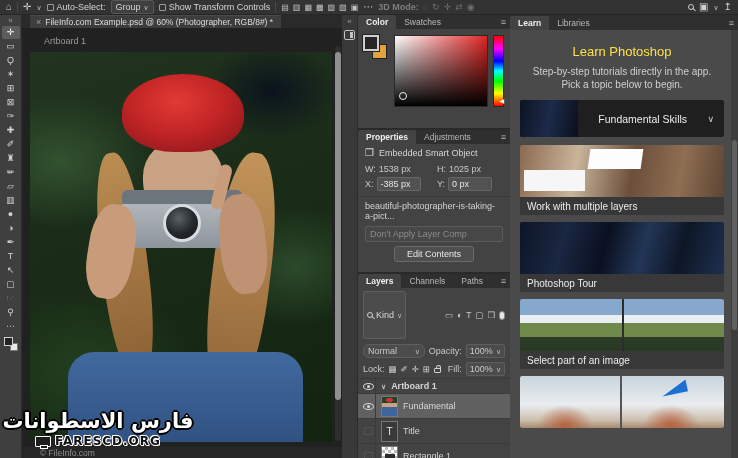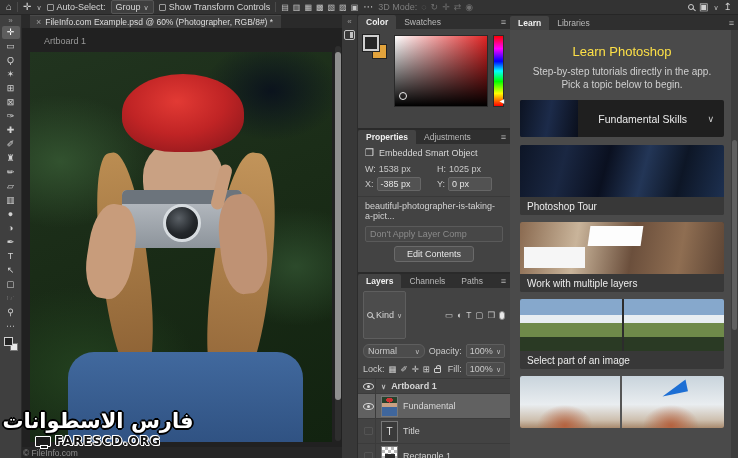--- a/index.html
+++ b/index.html
@@ -10,21 +10,21 @@
   
   .options-bar{position:absolute;left:0;top:0;right:0;height:15px;background:#333;
                border-bottom:1px solid #262626;display:flex;align-items:center;gap:5px;padding:0 6px;white-space:nowrap;}
   .ob-icon{color:#cfcfcf;font-size:10px;line-height:1;}
   .ob-sep{width:1px;height:10px;background:#4a4a4a;}
   .chev{color:#bdbdbd;font-size:7px;line-height:1;}
   .cb-group{display:flex;align-items:center;gap:3px;}
   .checkbox{width:7px;height:7px;border:1px solid #9a9a9a;border-radius:1px;background:transparent;display:inline-block;}
   .ob-dd{display:flex;align-items:center;gap:3px;background:#3f3f3f;border:1px solid #555;border-radius:2px;padding:1px 4px;}
   .align-group{display:flex;align-items:center;gap:4px;color:#c5c5c5;font-size:8px;}
-  .muted{color:#7d7d7d;}
+  .muted{color:#7d7d7d;font-weight:bold;}
   .mode-group{display:flex;align-items:center;gap:4px;color:#6f6f6f;font-size:9px;}
   .ob-spacer{flex:1;}
   .mag{width:6px;height:6px;border:1px solid #ccc;border-radius:50%;position:relative;display:inline-block;}
   .mag::after{content:'';position:absolute;width:4px;height:1px;background:#ccc;right:-3px;bottom:-1px;transform:rotate(40deg);}
 
   
   .toolbar{position:absolute;left:0;top:15px;bottom:0;width:22px;background:#3f3f3f;border-right:1px solid #2c2c2c;
            display:flex;flex-direction:column;align-items:center;padding-top:1px;}
   .tb-collapse{color:#9a9a9a;font-size:8px;height:9px;line-height:9px;}
   .tool{width:18px;height:13px;margin:0.5px 0;display:flex;align-items:center;justify-content:center;
@@ -39,21 +39,21 @@
   .tab-bar{height:13px;background:#2a2a2a;display:flex;align-items:flex-end;}
   .doc-tab{height:13px;background:#3d3d3d;display:flex;align-items:center;gap:4px;padding:0 8px 0 6px;
            color:#dedede;font-size:8.5px;margin-left:8px;border-top:1px solid #4a4a4a;}
   .doc-close{color:#9c9c9c;font-size:9px;}
   .canvas{position:absolute;left:0;right:0;top:13px;bottom:11px;background:#212121;overflow:hidden;}
   .artboard-label{position:absolute;left:22px;top:8px;color:#989898;font-size:9px;}
   .artboard{position:absolute;left:8px;top:24px;width:302px;height:390px;background:#182a18;overflow:hidden;}
   .v-scrollbar{position:absolute;right:1px;top:18px;bottom:6px;width:6px;background:#2e2e2e;border-radius:3px;}
   .v-scrollbar .thumb{position:absolute;left:0;right:0;top:6px;height:88%;background:#8f8f8f;border-radius:3px;}
   .status-bar{position:absolute;left:0;right:0;bottom:0;height:11px;background:#262626;display:flex;align-items:center;
-              padding-left:1px;color:#8f8f8f;font-size:8.5px;text-align:right;}
+              padding-left:18px;color:#8f8f8f;font-size:8.5px;text-align:right;}
 
   
   .photo-bg{position:absolute;inset:0;background:
       radial-gradient(110px 80px at 80% 10%,#0b131d 0%,rgba(0,0,0,0) 62%),
       radial-gradient(130px 95px at 10% 28%,#32522f 0%,rgba(0,0,0,0) 70%),
       radial-gradient(110px 85px at 88% 55%,#2c4a2b 0%,rgba(0,0,0,0) 70%),
       radial-gradient(150px 115px at 18% 82%,#23411f 0%,rgba(0,0,0,0) 75%),
       linear-gradient(160deg,#21341f 0%,#1a2c17 45%,#122310 100%);}
   .hair-l{position:absolute;left:72px;top:100px;width:46px;height:230px;background:linear-gradient(#bb8d52,#8a5f33);
           border-radius:45%;transform:rotate(-7deg);}
@@ -455,26 +455,26 @@
     </div>
     <div class="learn-body">
       <div class="learn-title">Learn Photoshop</div>
       <div class="learn-sub">Step-by-step tutorials directly in the app. Pick a topic below to begin.</div>
       <div class="featured">
         <span class="featured-img"></span>
         <span class="featured-label">Fundamental Skills</span>
         <span class="featured-chev">∨</span>
       </div>
       <div class="tut-card">
+        <div class="card-img img-layers"></div>
+        <div class="card-caption">Work with multiple layers</div>
+      </div>
+      <div class="tut-card">
         <div class="card-img img-tour"></div>
         <div class="card-caption">Photoshop Tour</div>
-      </div>
-      <div class="tut-card">
-        <div class="card-img img-layers"></div>
-        <div class="card-caption">Work with multiple layers</div>
       </div>
       <div class="tut-card">
         <div class="card-img img-select"></div>
         <div class="card-caption">Select part of an image</div>
       </div>
       <div class="tut-card">
         <div class="card-img img-mask">
           <span class="plane"></span>
         </div>
       </div>

